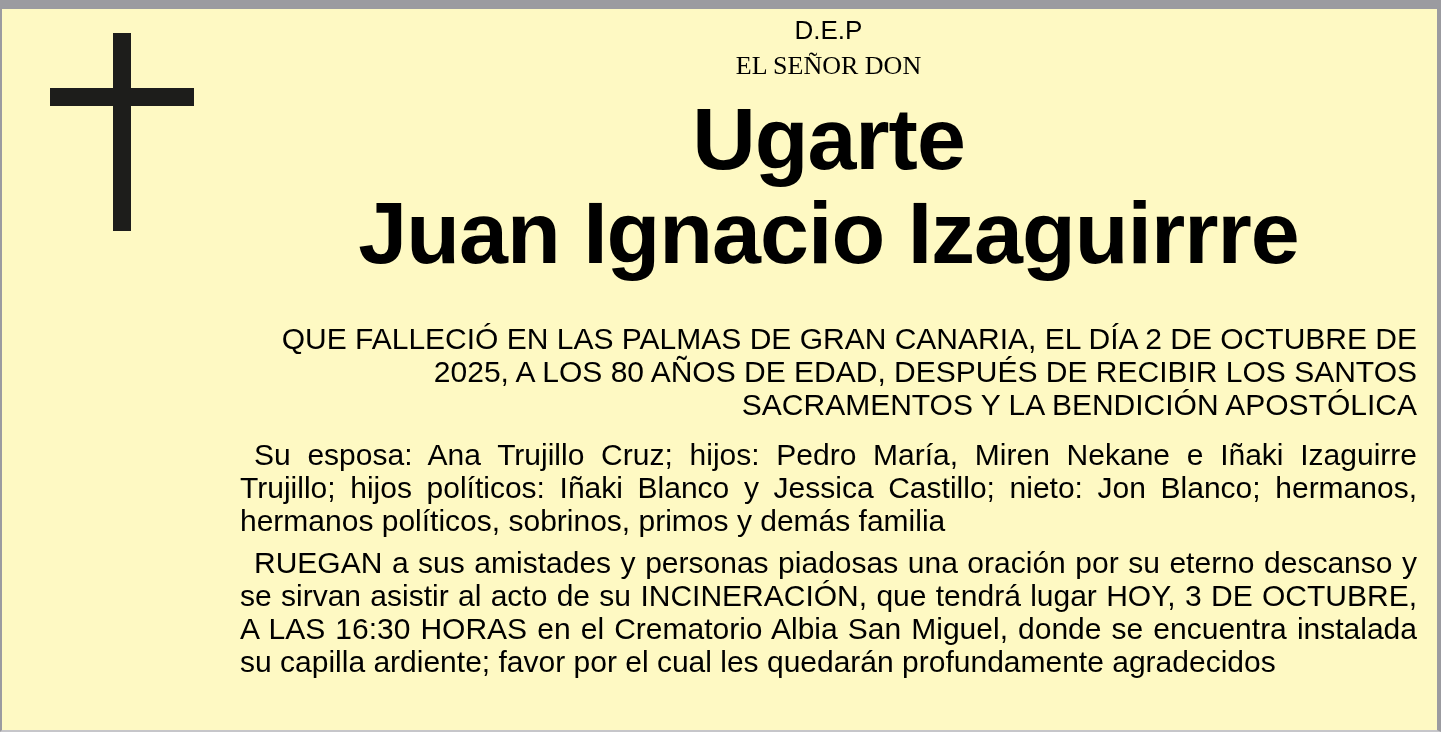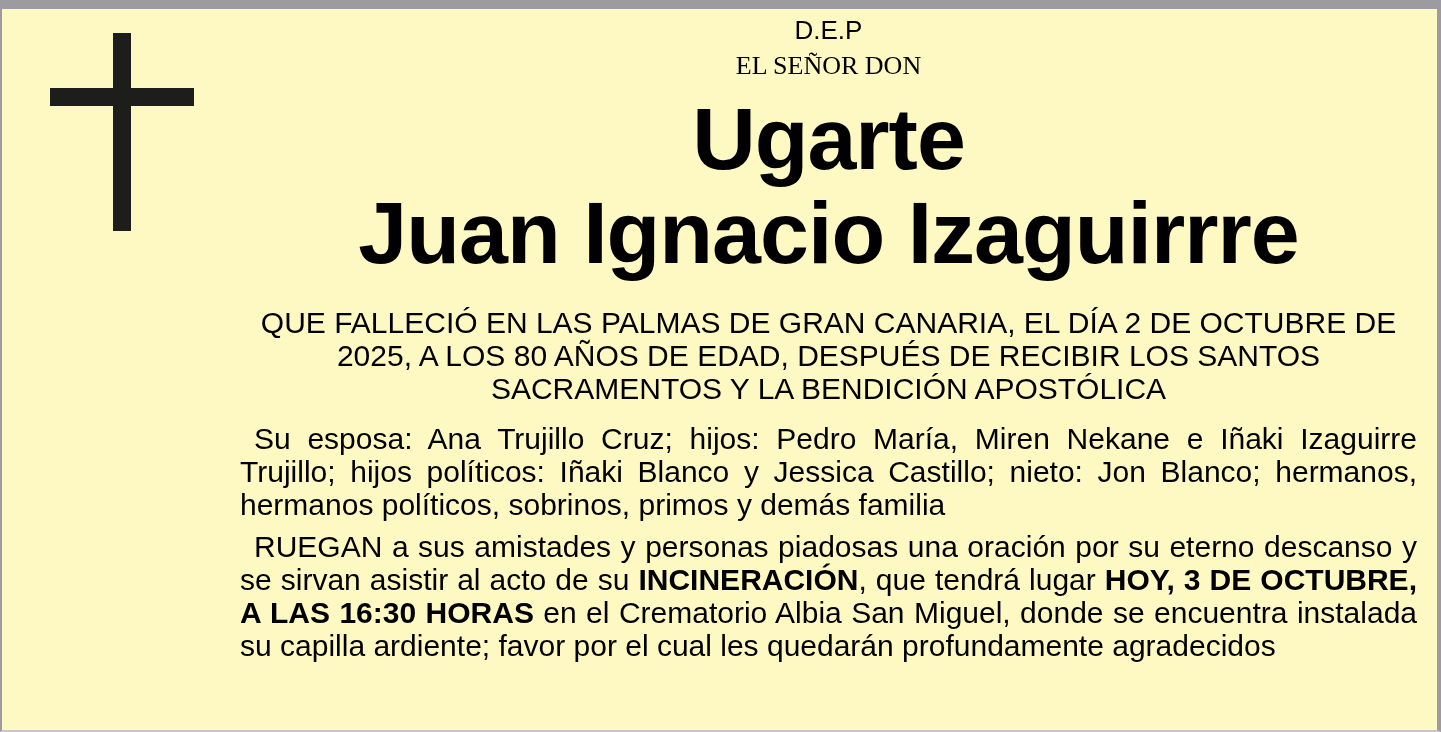--- a/index.html
+++ b/index.html
@@ -44,30 +44,30 @@
   }
   .deceased-name {
     margin-top: 10px;
     font-size: 88px; line-height: 94px;
     font-weight: bold;
     text-align: center;
     letter-spacing: -1px;
   }
   .para { font-size: 30px; line-height: 33px; }
   .death-notice {
-    margin-top: 26px;
-    text-align: center;
+    margin-top: 42px;
+    text-align: right;
   }
   .family, .request {
     text-align: justify;
     text-indent: 14px;
   }
   .family { margin-top: 17px; }
   .request { margin-top: 9px; }
-  .request .b { font-weight: bold; }
+  .request .b { font-weight: normal; }
   .dateline {
     margin-top: 28px;
     font-size: 30px; line-height: 33px;
     text-align: right;
   }
 </style>
 </head>
 <body>
 
 <div class="sheet">

